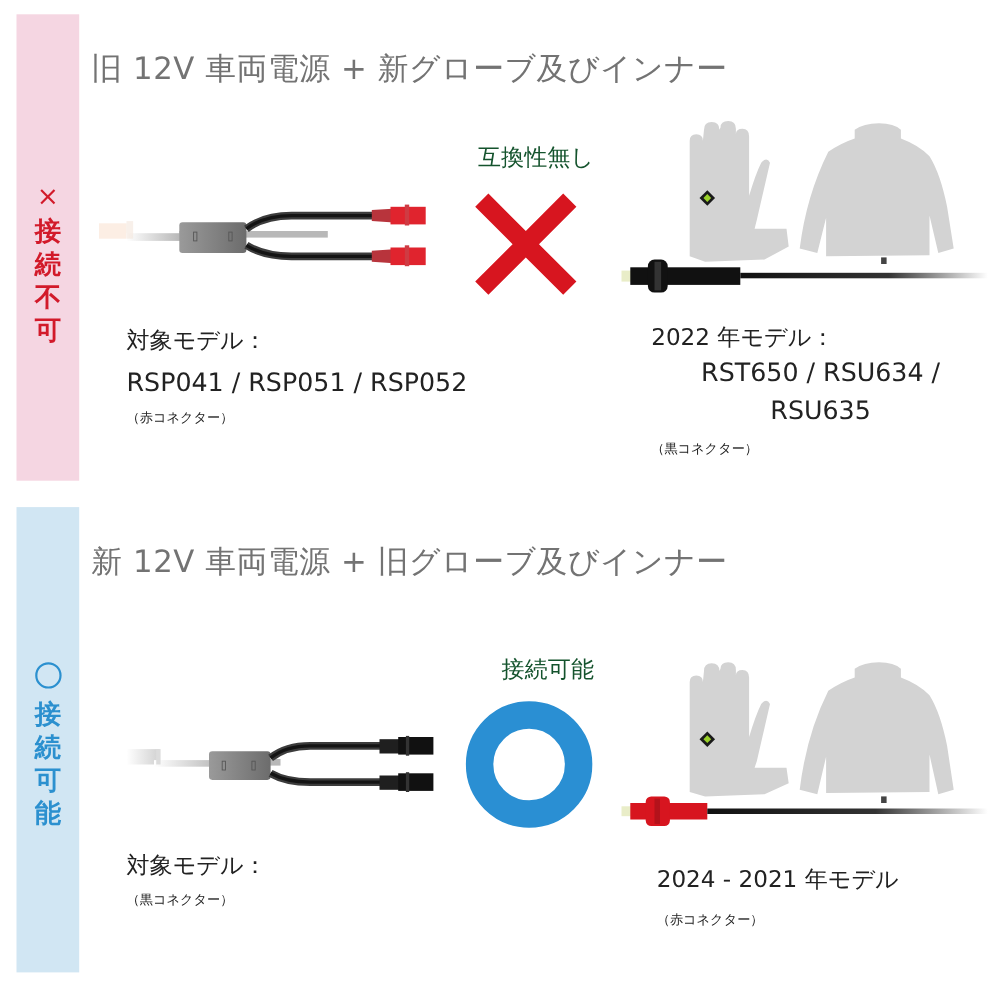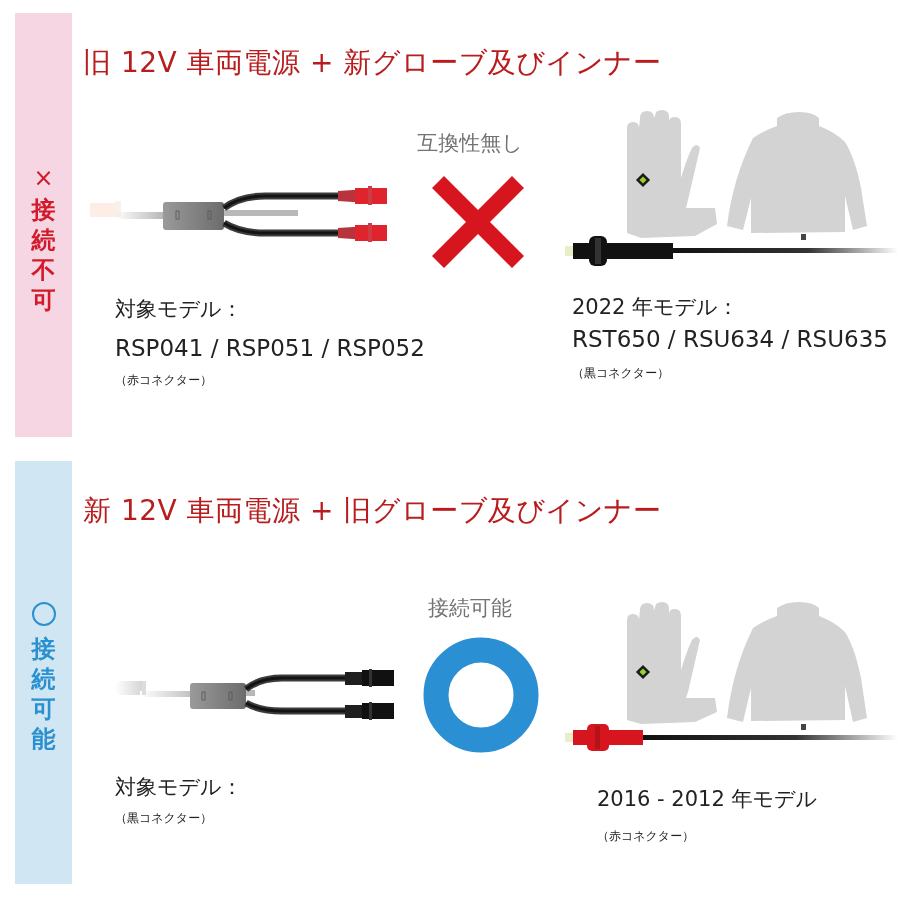--- a/index.html
+++ b/index.html
@@ -22,39 +22,39 @@
   .band.ng .label { top: 150px; color: #d21a2a; }
   .band.ok .label { top: 137px; color: #2b90cf; }
   .band .sym { font-size: 24px; font-weight: normal; margin-bottom: 2px; }
   .band.ok .sym {
     width: 20px; height: 20px; border: 2px solid #2b90cf; border-radius: 50%;
     margin: 4px 0 8px; font-size: 0;
   }
 
   .title {
     position: absolute; left: 83px; font-size: 28px; letter-spacing: 0.5px;
-    font-weight: normal; color: #b91c1c;
+    font-weight: normal; color: #737373;
   }
   .t1 { top: 44px; }
   .t2 { top: 492px; }
 
   .status {
-    position: absolute; font-size: 21px; color: #737373; text-align: center; width: 140px;
+    position: absolute; font-size: 21px; color: #14532d; text-align: right; width: 140px;
   }
   .s1 { left: 400px; top: 129px; }
   .s2 { left: 400px; top: 594px; }
 
   .text-block { position: absolute; color: #222; margin-left: 32px; }
   .text-block .lead { font-size: 21px; line-height: 30px; }
   .text-block .models { font-size: 23px; line-height: 32px; margin-top: 8px; text-align: center; }
   .text-block .models.two { margin-top: 6px; line-height: 35px; }
   .text-block .note { font-size: 12px; line-height: 24px; margin-top: 4px; }
 
   .tb1 { left: 83px; top: 294px; }
-  .tb2 { left: 540px; top: 292px; }
+  .tb2 { left: 560px; top: 292px; }
   .tb3 { left: 83px; top: 772px; }
   .tb4 { left: 565px; top: 784px; }
 
   svg { position: absolute; display: block; }
 </style>
 </head>
 <body>
 
 <div class="band ng">
   <div class="label">
@@ -216,15 +216,15 @@
   <rect x="40" y="136" width="5" height="23" fill="#b4121b"></rect>
   <rect x="88" y="145" width="255" height="5" fill="url(#cableFade2)"></rect>
 </svg>
 
 <div class="text-block tb3">
   <div class="lead">対象モデル：</div>
   <div class="note">（黒コネクター）</div>
 </div>
 
 <div class="text-block tb4">
-  <div class="lead">2016 - 2012 年モデル</div>
+  <div class="lead">2024 - 2021 年モデル</div>
   <div class="note" style="margin-top:10px">（赤コネクター）</div>
 </div>
 
 </body></html>

